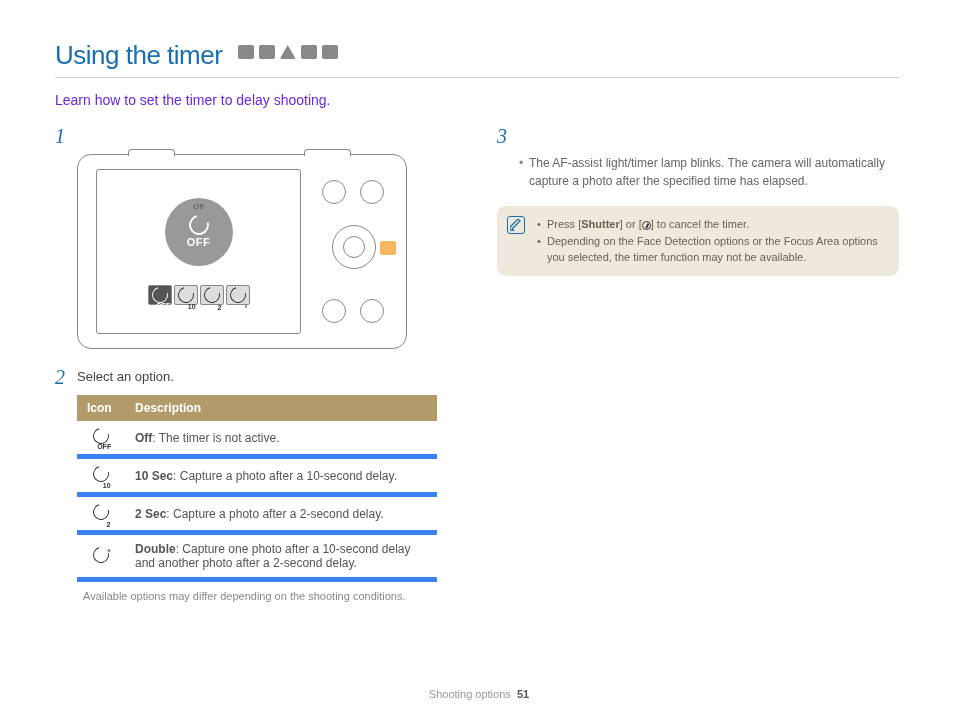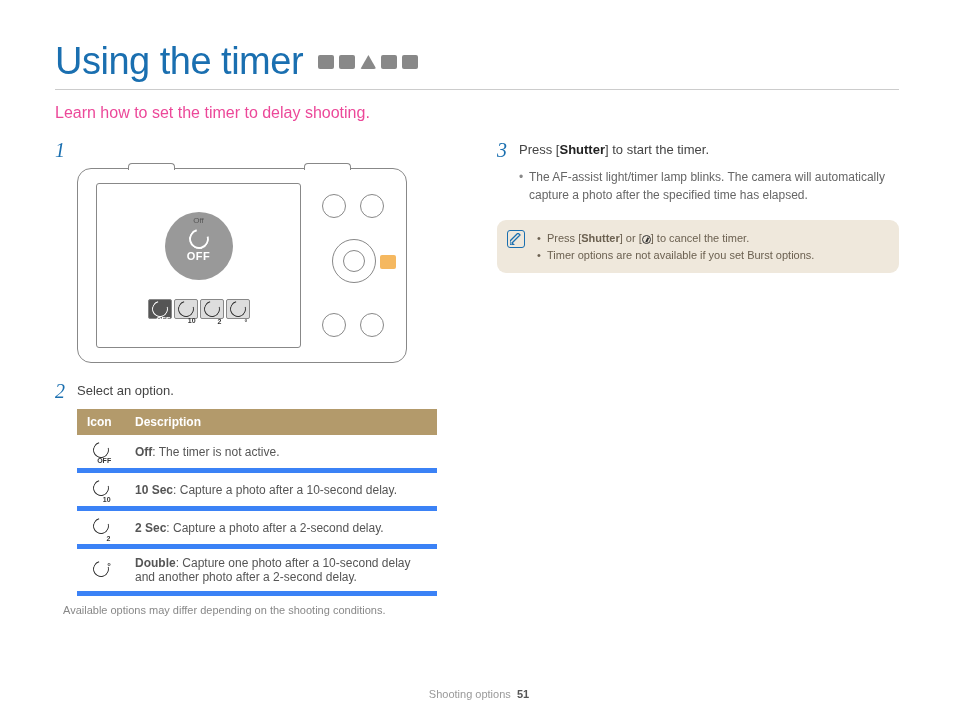--- a/index.html
+++ b/index.html
@@ -8,21 +8,21 @@
     background: #fff;
     width: 954px;
     height: 720px;
     padding: 40px 55px 25px 55px;
     color: #555;
     font-size: 12px;
     position: relative;
   }
   .title {
     font-family: "Arial Narrow", Arial, sans-serif;
-    font-size: 38px;
+    font-size: 26px;
     font-weight: 400;
     color: #1a6fb0;
     letter-spacing: -0.5px;
     display: inline-block;
     margin-right: 12px;
     font-stretch: condensed;
   }
   .mode-icons {
     display: inline-flex;
     gap: 5px;
@@ -31,21 +31,21 @@
   .mode-icon {
     width: 16px; height: 14px;
     background: #888;
     border-radius: 2px;
   }
   hr.rule {
     border: none;
     border-top: 1px solid #ccc;
     margin: 6px 0 6px 0;
   }
-  .intro { color: #ec4899; margin-bottom: 18px; font-size: 16px; margin-top: 14px; }
+  .intro { color: #6d28d9; margin-bottom: 18px; font-size: 14px; margin-top: 14px; }
   .columns { display: flex; gap: 40px; }
   .col { flex: 1; min-width: 0; }
   .step { display: flex; align-items: flex-start; margin-bottom: 8px; }
   .step-num {
     font-family: Georgia, "Times New Roman", serif;
     font-style: italic;
     font-size: 20px;
     color: #1a6fb0;
     width: 22px;
     flex: none;
@@ -242,21 +242,21 @@
   }
   .ic {
     display:inline-block;width:16px;height:16px;
     border:1.8px solid #333;border-radius:50%;
     border-top-color:transparent;
     transform:rotate(30deg);
     position:relative;
   }
   .ic-sub{font-size:7px;font-weight:bold;position:absolute;bottom:-4px;right:-8px;transform:rotate(-30deg);color:#333;}
   .caption {
-    margin: 8px 0 0 8px;
+    margin: 8px 0 0 28px;
     font-size: 11px;
     color: #888;
   }
   .footer {
     position: absolute;
     bottom: 20px; left: 4px; right: 0;
     text-align: center;
     font-size: 11px;
     color: #999;
   }
@@ -353,39 +353,36 @@
           <td><b>Double</b><span>: Capture one photo after a 10-second delay and another photo after a 2-second delay.</span></td>
         </tr>
       </tbody>
     </table>
     <div class="caption">Available options may differ depending on the shooting conditions.</div>
   </div>
 
   <div class="col">
     <div class="step">
       <div class="step-num">3</div>
-      <div class="step-text">
-        <span>Press [</span><b>Shutter</b><span>] to start the timer.</span>
-      </div>
     </div>
     <ul class="sub-bullets">
       <li>The AF-assist light/timer lamp blinks. The camera will automatically capture a photo after the specified time has elapsed.</li>
     </ul>
 
     <div class="note-box">
       <div class="note-icon">
         <svg width="12" height="12" viewBox="0 0 12 12">
             <path d="M2 10 L10 2 L8 0 L0 8 L0 12 L4 12 Z" fill="none" stroke="#1a6fb0" stroke-width="1.3"></path>
           </svg>
       </div>
       <ul>
         <li>
           <span>Press [</span><b>Shutter</b><span>] or [</span><span class="timer-icon-inline" style="width:9px;height:9px;border-width:1.2px;"></span><span>] to cancel the timer.</span>
         </li>
-        <li>Timer options are not available if you set Burst options.</li>
+        <li>Depending on the Face Detection options or the Focus Area options you selected, the timer function may not be available.</li>
       </ul>
     </div>
   </div>
 </div>
 
 <div class="footer">
   <span>Shooting options</span>&nbsp;&nbsp;<b>51</b>
 </div>
 
 </body></html>

